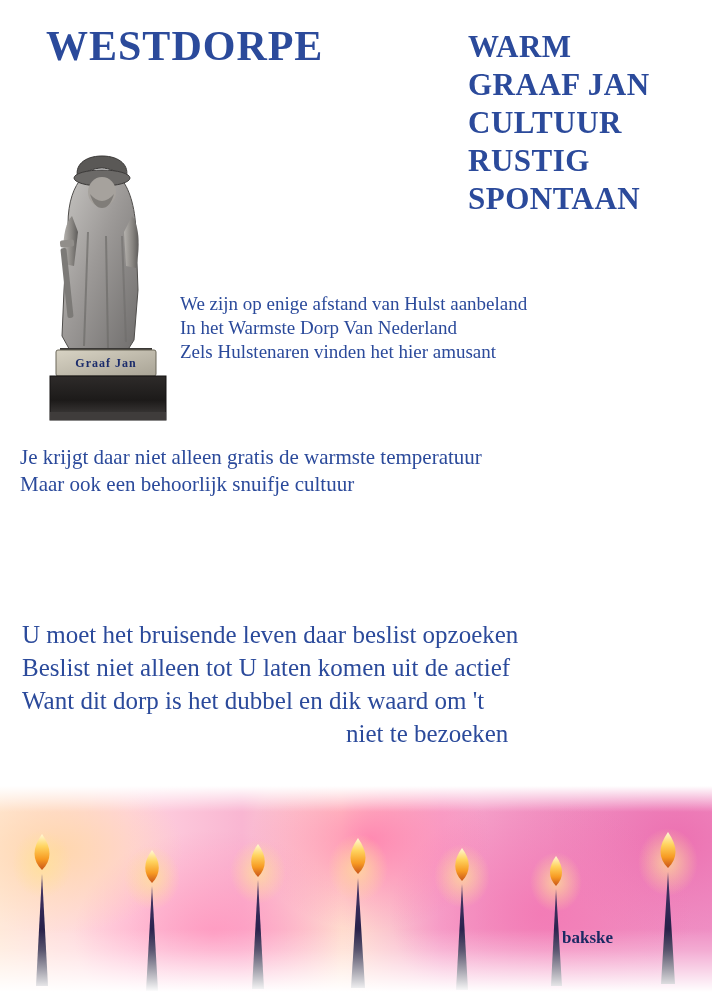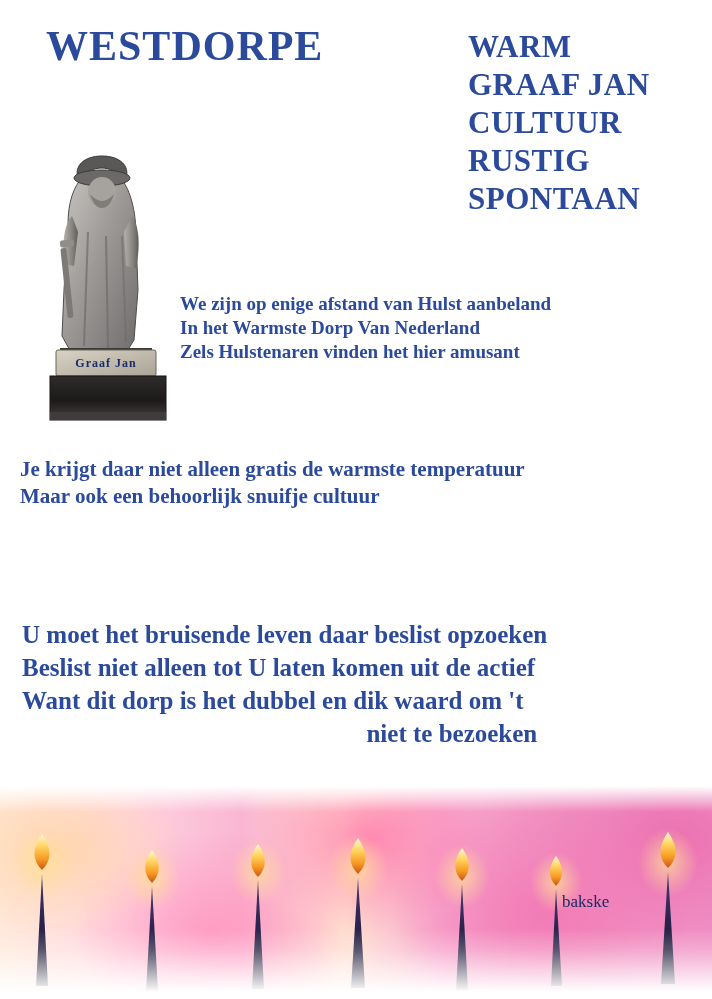--- a/index.html
+++ b/index.html
@@ -69,35 +69,35 @@
     font-weight: bold;
     font-size: 12px;
     color: #1a2b6b;
     letter-spacing: 1px;
   }
 
   
   .verse {
     position: absolute;
     font-family: "Liberation Serif", serif;
-    font-weight: bold;
+    font-weight: normal;
     color: #2b4a9b;
     white-space: nowrap;
   }
   .verse div { white-space: nowrap; }
 
   .verse-1 {
     left: 180px;
     top: 292px;
     font-size: 19px;
     line-height: 24px;
   }
   .verse-2 {
     left: 20px;
-    top: 456px;
+    top: 444px;
     font-size: 21px;
     line-height: 27px;
   }
   .verse-3 {
     left: 22px;
     top: 618px;
     font-size: 25px;
     line-height: 33px;
   }
   .verse-3 .indent {
@@ -135,23 +135,23 @@
     left: 0; bottom: 0; right: 0; height: 70px;
     background: linear-gradient(0deg, #ffffff 10%, rgba(255,255,255,0.25) 70%, rgba(255,255,255,0) 100%);
   }
   .banner-svg {
     position: absolute;
     left: 0; top: 0;
   }
   .signature {
     position: absolute;
     left: 562px;
-    top: 892px;
-    font-family: "Liberation Serif", serif;
-    font-weight: normal;
+    top: 928px;
+    font-family: "Liberation Serif", serif;
+    font-weight: bold;
     font-size: 17px;
     color: #1b2a63;
   }
 </style>
 </head>
 <body>
 
 <div class="page">
 
   <div class="main-title">WESTDORPE</div>

